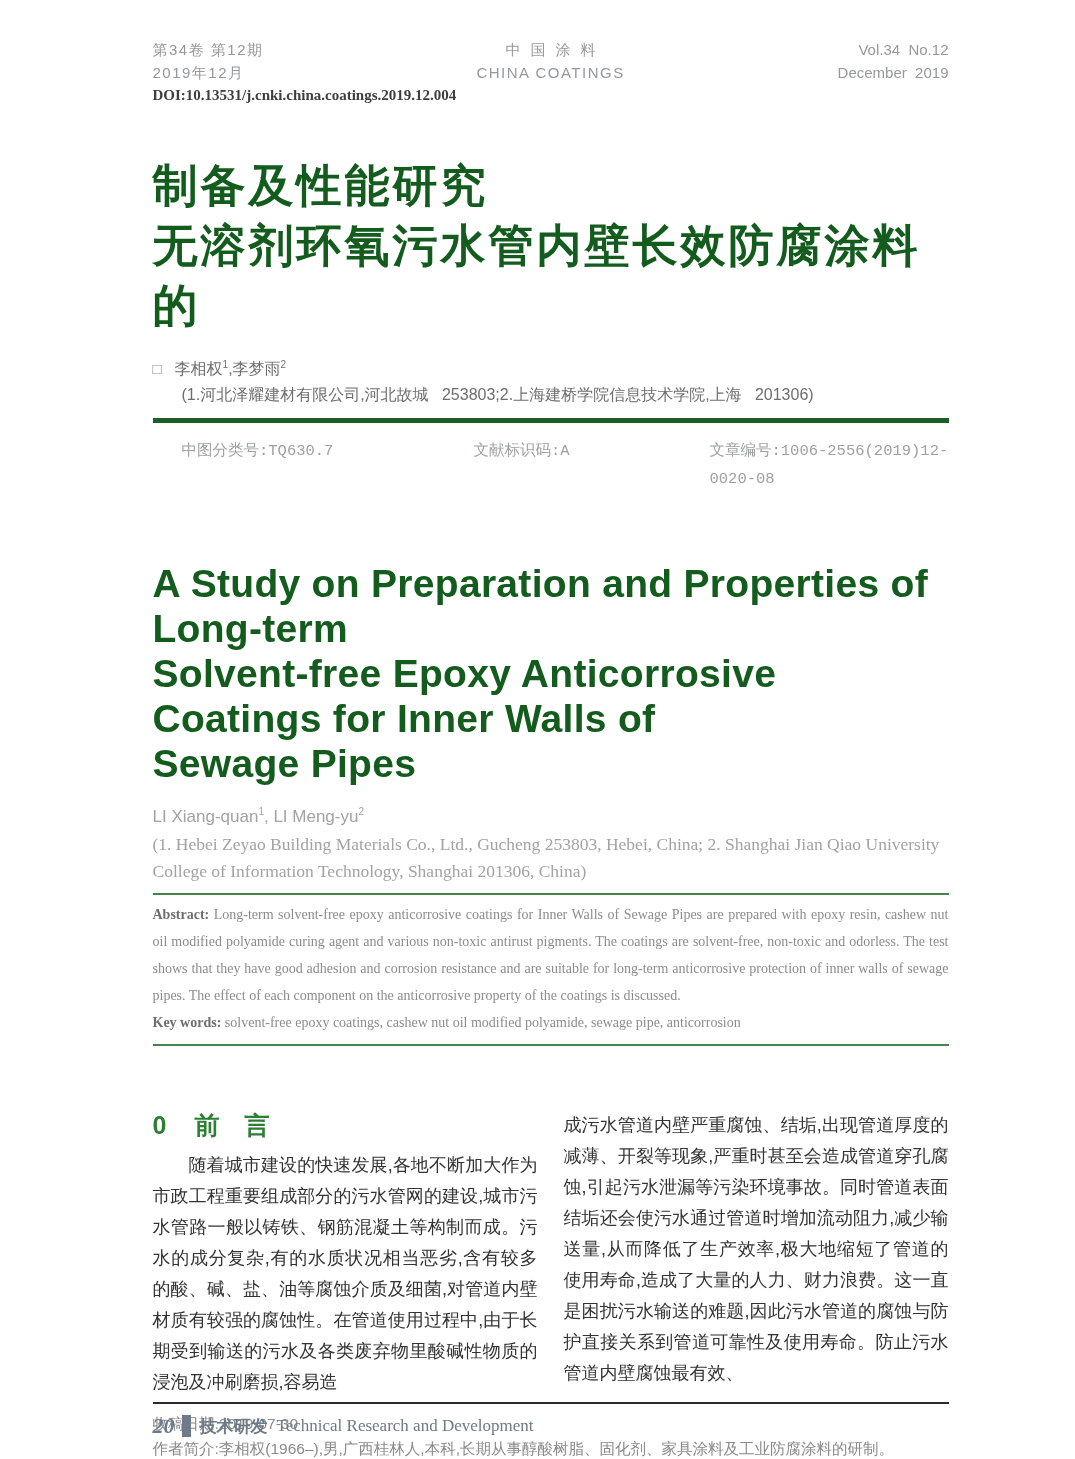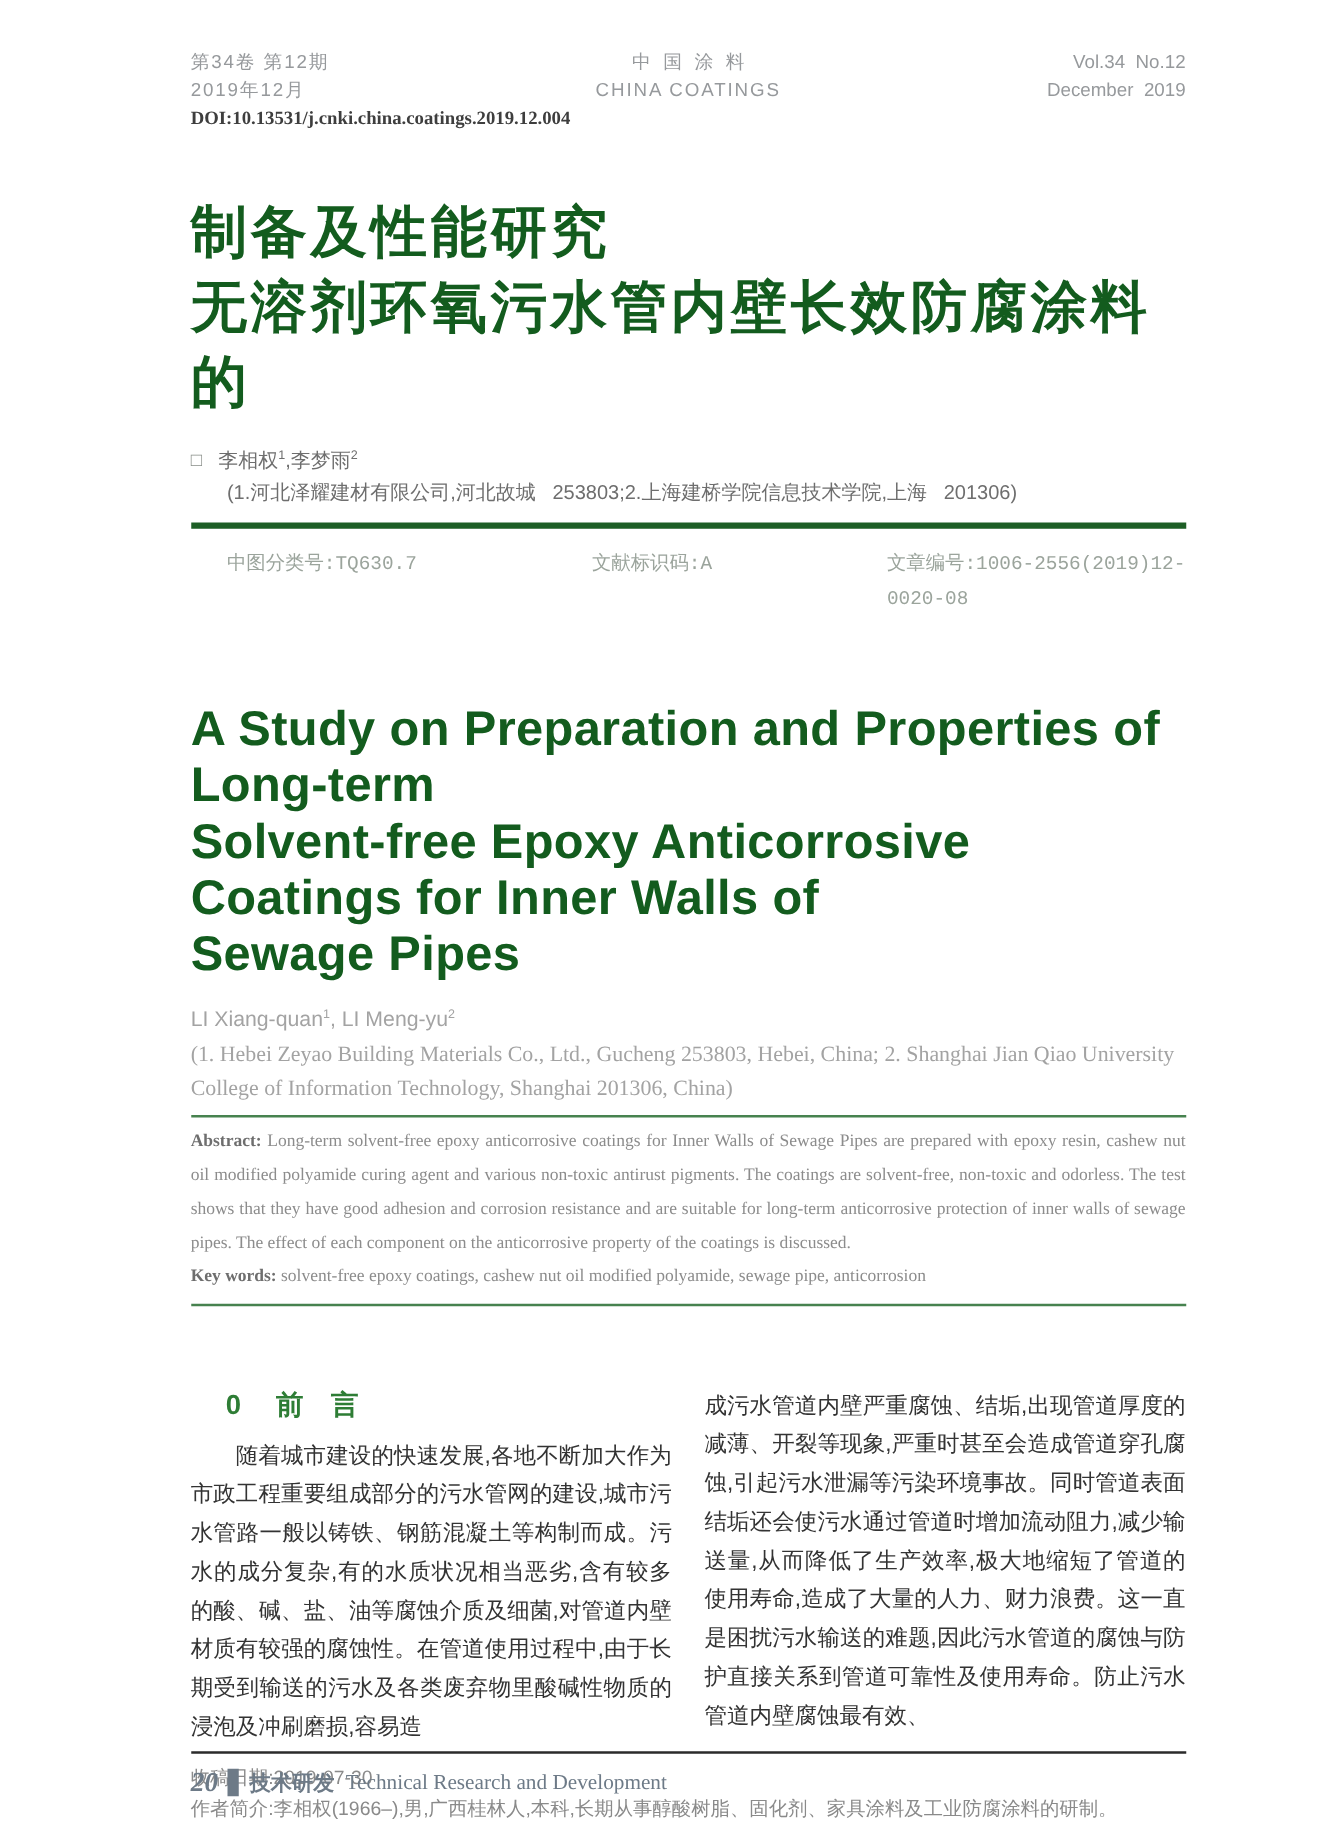--- a/index.html
+++ b/index.html
@@ -46,21 +46,21 @@
   .affil-en { margin-top:2px; color:#a3a3a3; font-family:"Liberation Serif", serif; font-size:17.5px; line-height:27px; }
   .line-green { margin-top:8px; height:2px; background:#47824f; }
 
   
   .abs-en { margin-top:6px; color:#8c8c8c; font-family:Liberation Serif, serif; font-size:14px; line-height:27px; text-align:justify; }
   .abs-en .lab { font-weight:700; color:#6e6e6e; }
 
   
   .body-cols { display:flex; gap:26px; margin-top:64px; color:#333333; }
   .col { flex:1; min-width:0; font-size:18px; line-height:31px; text-align:justify; }
-  .sec-head { color:#2e7d35; font-weight:700; font-size:22px; line-height:30px; margin-bottom:10px;margin-left:28px; }
+  .sec-head { color:#2e7d35; font-weight:700; font-size:25px; line-height:30px; margin-bottom:10px; }
   .sec-num { margin-right:28px; }
   .p-indent { text-indent:2em; }
 
   
   .foot-sep { margin-top:4px; border-top:2px solid #2b2b2b; }
   .footnote { margin-top:7px; color:#8a8a8a; font-size:15.5px; line-height:25px; }
 
   
   .page-footer { position:absolute; left:112px; bottom:20px; display:flex; align-items:center; color:#6d7a87; font-family:"Liberation Serif", serif; }
   .pf-num { font-style:italic; font-weight:700; font-size:22px; margin-right:7px; }

